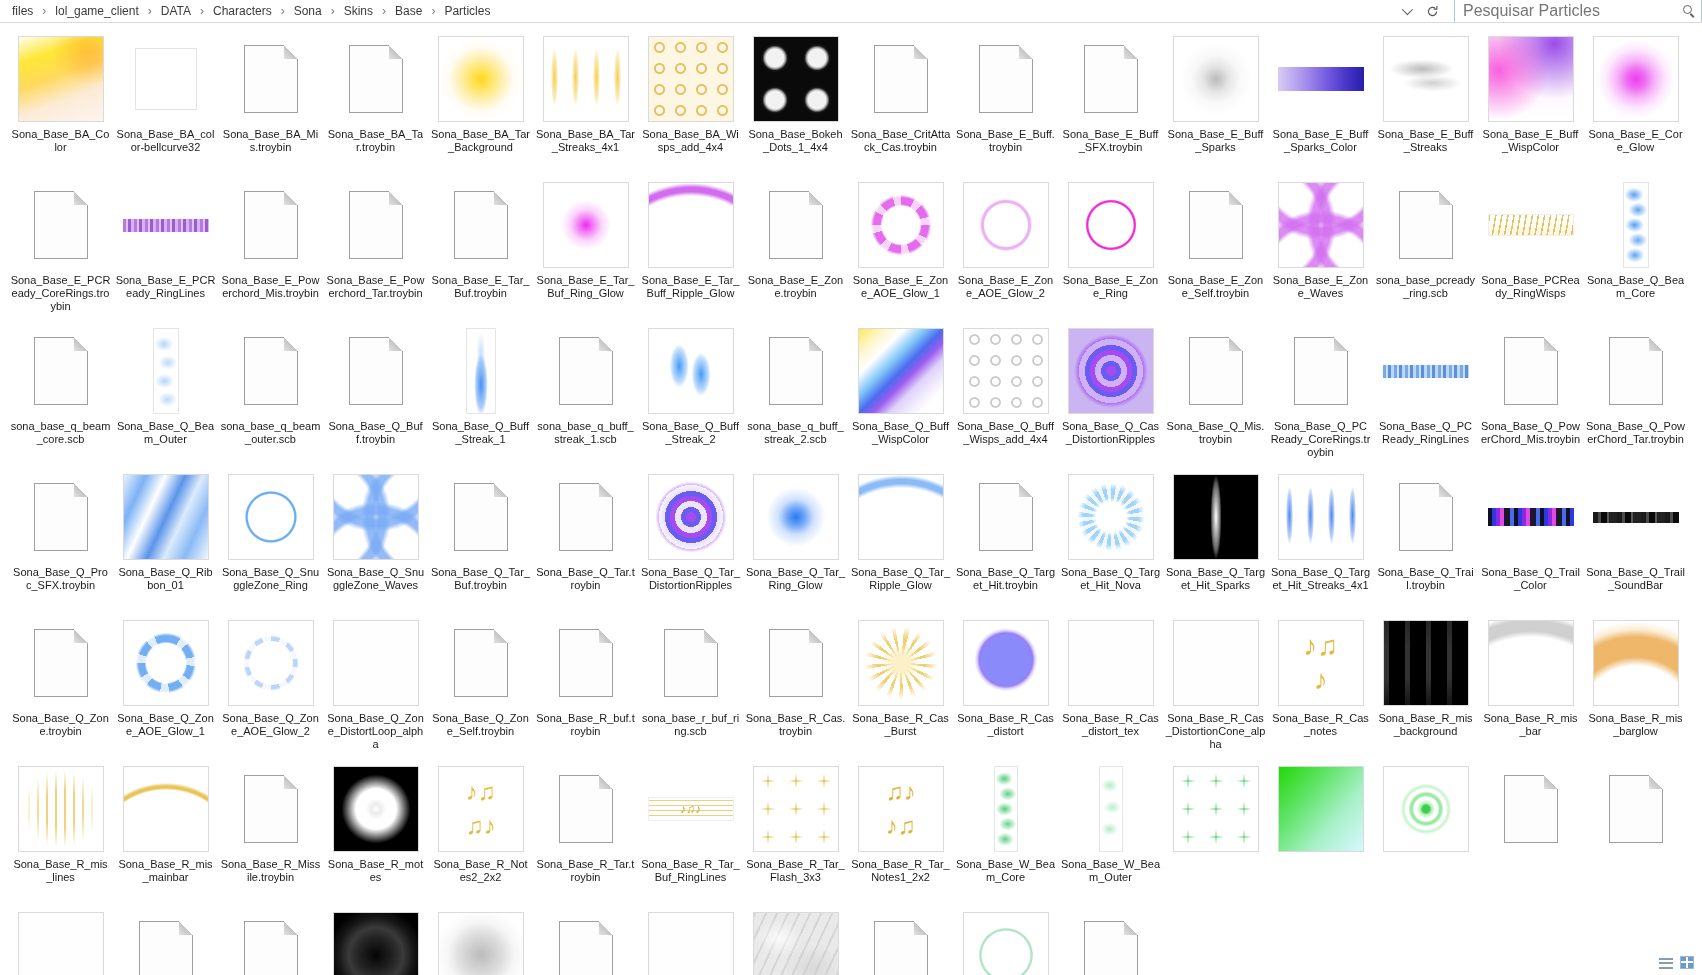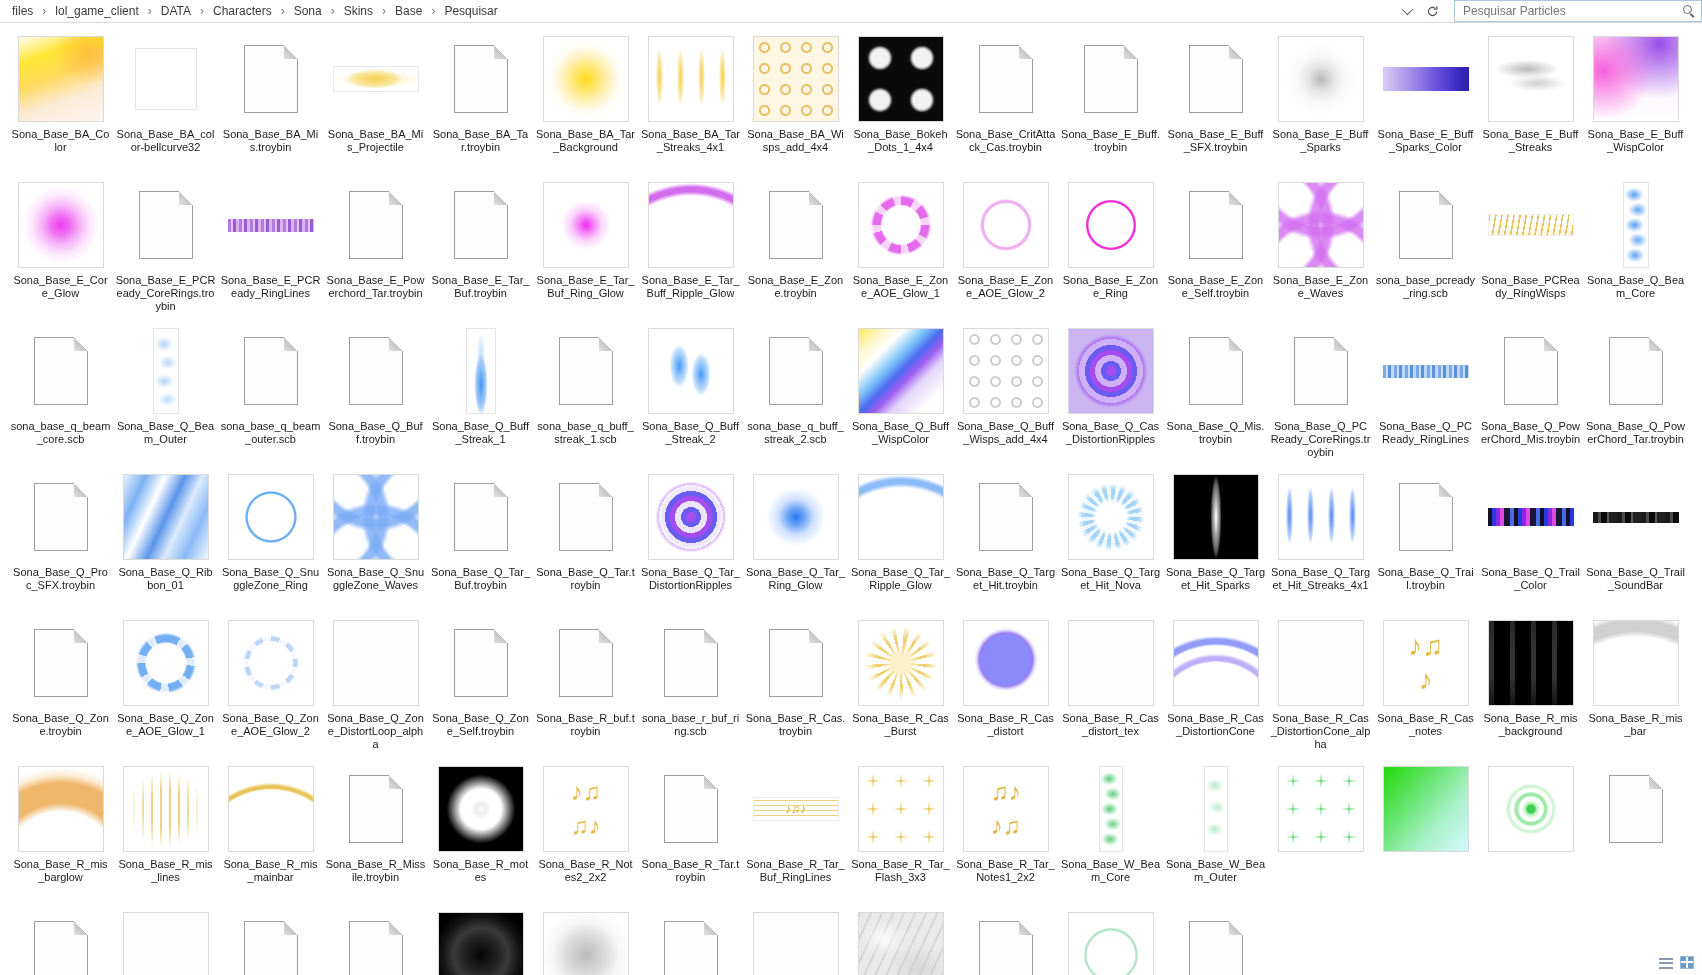--- a/index.html
+++ b/index.html
@@ -10,21 +10,21 @@
   .addressbar{flex:1;display:flex;align-items:center;padding-left:10px;font-size:12px;color:#3b3b3b;min-width:0;}
   .crumb-wrap{display:inline-flex;}
   .crumb{cursor:default;padding:0 2px;white-space:nowrap;}
   .sep{color:#7a7a7a;padding:0 7px;font-size:12px;}
   .crumb-wrap:last-of-type .sep{display:none;}
   .addr-controls{display:flex;align-items:center;}
   .iconbtn{background:none;border:none;width:26px;height:22px;display:flex;align-items:center;justify-content:center;padding:0;cursor:default;}
   .chev-down{width:7px;height:7px;border-right:1.5px solid #555;border-bottom:1.5px solid #555;transform:rotate(45deg) translateY(-2px);}
   .vdiv{width:1px;background:#d9d9d9;margin:0 4px;}
   .searchbox{position:relative;width:246px;display:flex;align-items:center;border:1px solid #a9c9de;background:#fff;margin:0;}
-  .searchbox input{flex:1;border:none;outline:none;font-size:12px;color:#444;padding:2px 22px 2px 8px;
+  .searchbox input{flex:1;border:none;outline:none;font-size:16px;color:#444;padding:2px 22px 2px 8px;
     font-family:"Liberation Sans",sans-serif;}
   .searchbox input::placeholder{color:#767676;opacity:1;}
   .mag{position:absolute;right:6px;top:4px;width:12px;height:12px;}
   .mag::before{content:"";position:absolute;left:0;top:0;width:7px;height:7px;border:1.4px solid #666;border-radius:50%;}
   .mag::after{content:"";position:absolute;left:8px;top:8px;width:4.5px;height:1.5px;background:#666;transform:rotate(45deg);transform-origin:0 0;}
 
   
   .grid{display:grid;grid-template-columns:repeat(16,105px);grid-auto-rows:146px;padding:10px 0 0 8px;}
   .tile{width:105px;display:flex;flex-direction:column;align-items:center;cursor:default;}
   .iconarea{height:92px;width:100%;display:flex;align-items:center;justify-content:center;}
@@ -271,21 +271,21 @@
       </span>
       <span class="crumb-wrap">
         <span class="crumb">Skins</span>
         <span class="sep">›</span>
       </span>
       <span class="crumb-wrap">
         <span class="crumb">Base</span>
         <span class="sep">›</span>
       </span>
       <span class="crumb-wrap">
-        <span class="crumb">Pesquisar</span>
+        <span class="crumb">Particles</span>
 
       </span>
   </nav>
   <div class="addr-controls">
     <button class="iconbtn">
       <span class="chev-down"></span>
     </button>
     <button class="iconbtn">
       <svg width="13" height="13" viewBox="0 0 16 16">
         <path d="M13 8a5 5 0 1 1-1.4-3.5" fill="none" stroke="#555" stroke-width="1.4"></path>
@@ -314,26 +314,20 @@
       <div class="label">Sona_Base_BA_color-bellcurve32</div>
     </div>
     <div class="tile">
       <div class="iconarea">
         <div class="thumb k-doc"></div>
       </div>
       <div class="label">Sona_Base_BA_Mis.troybin</div>
     </div>
     <div class="tile">
       <div class="iconarea">
-        <div class="thumb k-strip-yellow-blob"></div>
-      </div>
-      <div class="label">Sona_Base_BA_Mis_Projectile</div>
-    </div>
-    <div class="tile">
-      <div class="iconarea">
         <div class="thumb k-doc"></div>
       </div>
       <div class="label">Sona_Base_BA_Tar.troybin</div>
     </div>
     <div class="tile">
       <div class="iconarea">
         <div class="thumb k-glow-yellow"></div>
       </div>
       <div class="label">Sona_Base_BA_Tar_Background</div>
     </div>
@@ -412,20 +406,26 @@
     <div class="tile">
       <div class="iconarea">
         <div class="thumb k-strip-purple-wave"></div>
       </div>
       <div class="label">Sona_Base_E_PCReady_RingLines</div>
     </div>
     <div class="tile">
       <div class="iconarea">
         <div class="thumb k-doc"></div>
       </div>
+      <div class="label">Sona_Base_E_Powerchord_Mis.troybin</div>
+    </div>
+    <div class="tile">
+      <div class="iconarea">
+        <div class="thumb k-doc"></div>
+      </div>
       <div class="label">Sona_Base_E_Powerchord_Tar.troybin</div>
     </div>
     <div class="tile">
       <div class="iconarea">
         <div class="thumb k-doc"></div>
       </div>
       <div class="label">Sona_Base_E_Tar_Buf.troybin</div>
     </div>
     <div class="tile">
       <div class="iconarea">
@@ -743,26 +743,20 @@
       <div class="iconarea">
         <div class="thumb k-circle-blue"></div>
       </div>
       <div class="label">Sona_Base_R_Cas_distort</div>
     </div>
     <div class="tile">
       <div class="iconarea">
         <div class="thumb k-blank"></div>
       </div>
       <div class="label">Sona_Base_R_Cas_distort_tex</div>
-    </div>
-    <div class="tile">
-      <div class="iconarea">
-        <div class="thumb k-arcs-blue-cone"></div>
-      </div>
-      <div class="label">Sona_Base_R_Cas_DistortionCone</div>
     </div>
     <div class="tile">
       <div class="iconarea">
         <div class="thumb k-blank"></div>
       </div>
       <div class="label">Sona_Base_R_Cas_DistortionCone_alpha</div>
     </div>
     <div class="tile">
       <div class="iconarea">
         <div class="thumb k-notes-yellow"></div>

